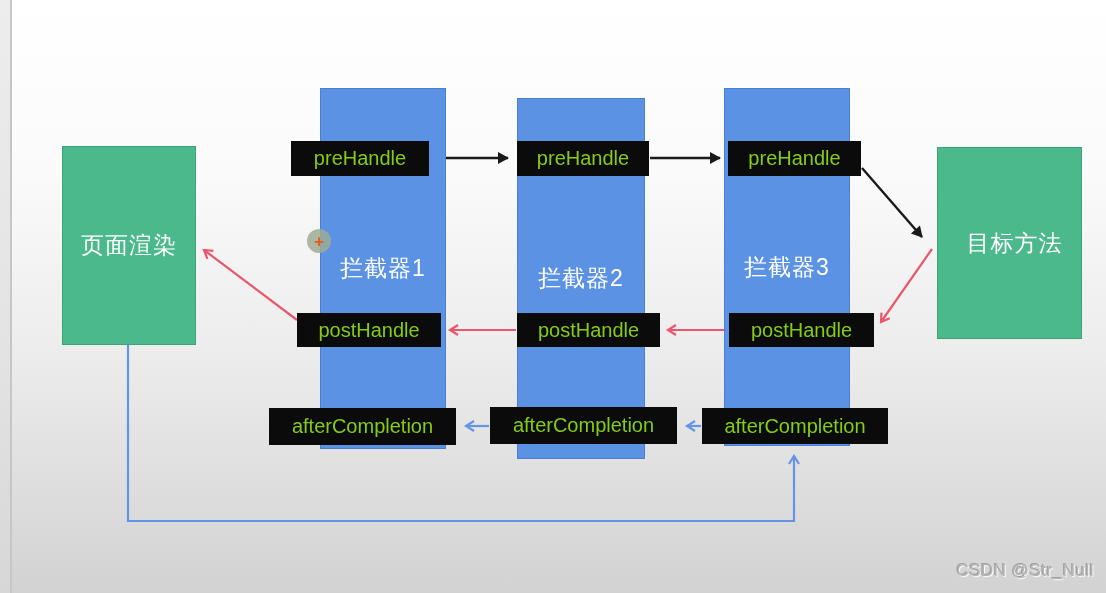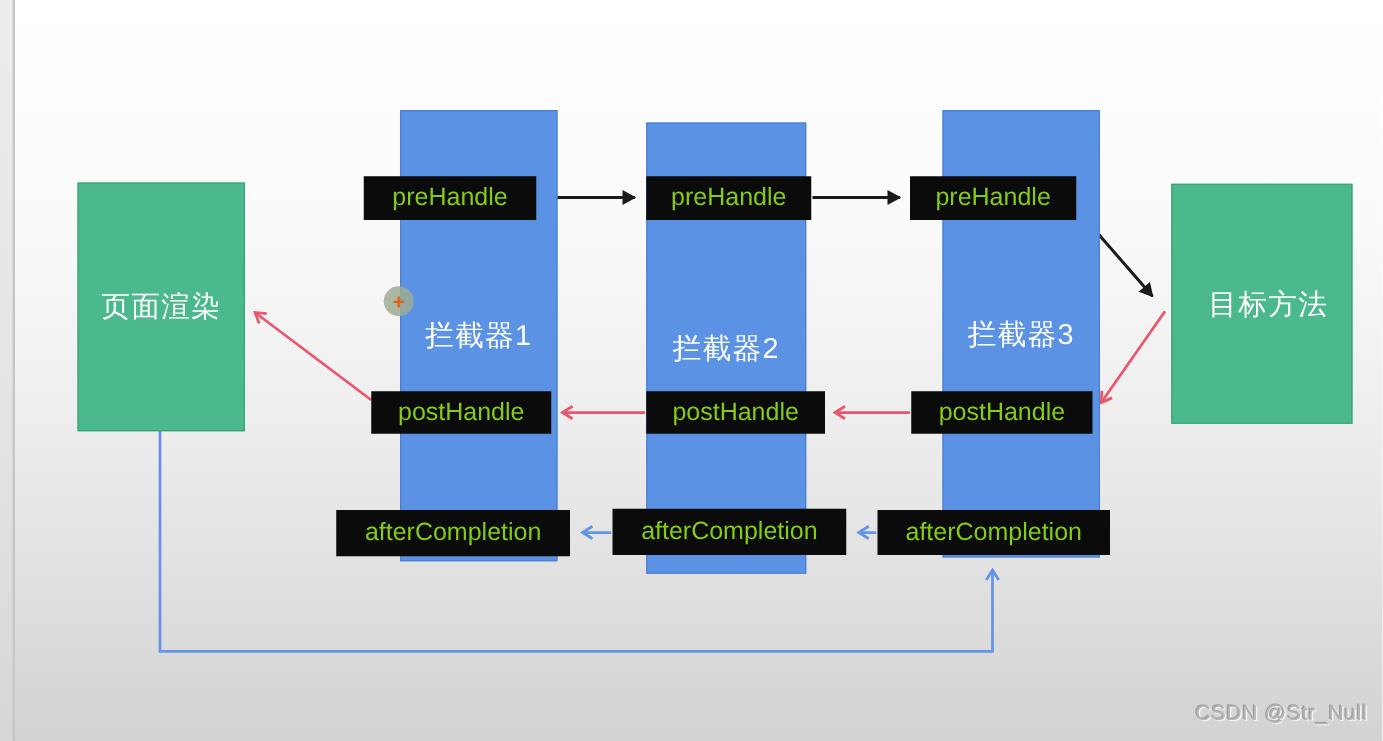--- a/index.html
+++ b/index.html
@@ -89,21 +89,21 @@
   <div class="gbox" style="left:937px;top:147px;width:133px;height:190px;padding-left:10px;">
     <span>目标方法</span>
   </div>
 
   <div class="bar" style="left:296px;top:88px;width:124px;height:359px;margin-left:24px;">
     <span>拦截器1</span>
   </div>
   <div class="bar" style="left:517px;top:88px;width:126px;height:359px;margin-top:10px;">
     <span>拦截器2</span>
   </div>
-  <div class="bar" style="left:754px;top:88px;width:124px;height:356px;">
+  <div class="bar" style="left:724px;top:88px;width:124px;height:356px;">
     <span>拦截器3</span>
   </div>
 
   <div class="mlabel" style="left:291px;top:141px;width:138px;height:35px;">
     <span>preHandle</span>
   </div>
   <div class="mlabel" style="left:517px;top:141px;width:132px;height:35px;">
     <span>preHandle</span>
   </div>
   <div class="mlabel" style="left:728px;top:141px;width:133px;height:35px;">

